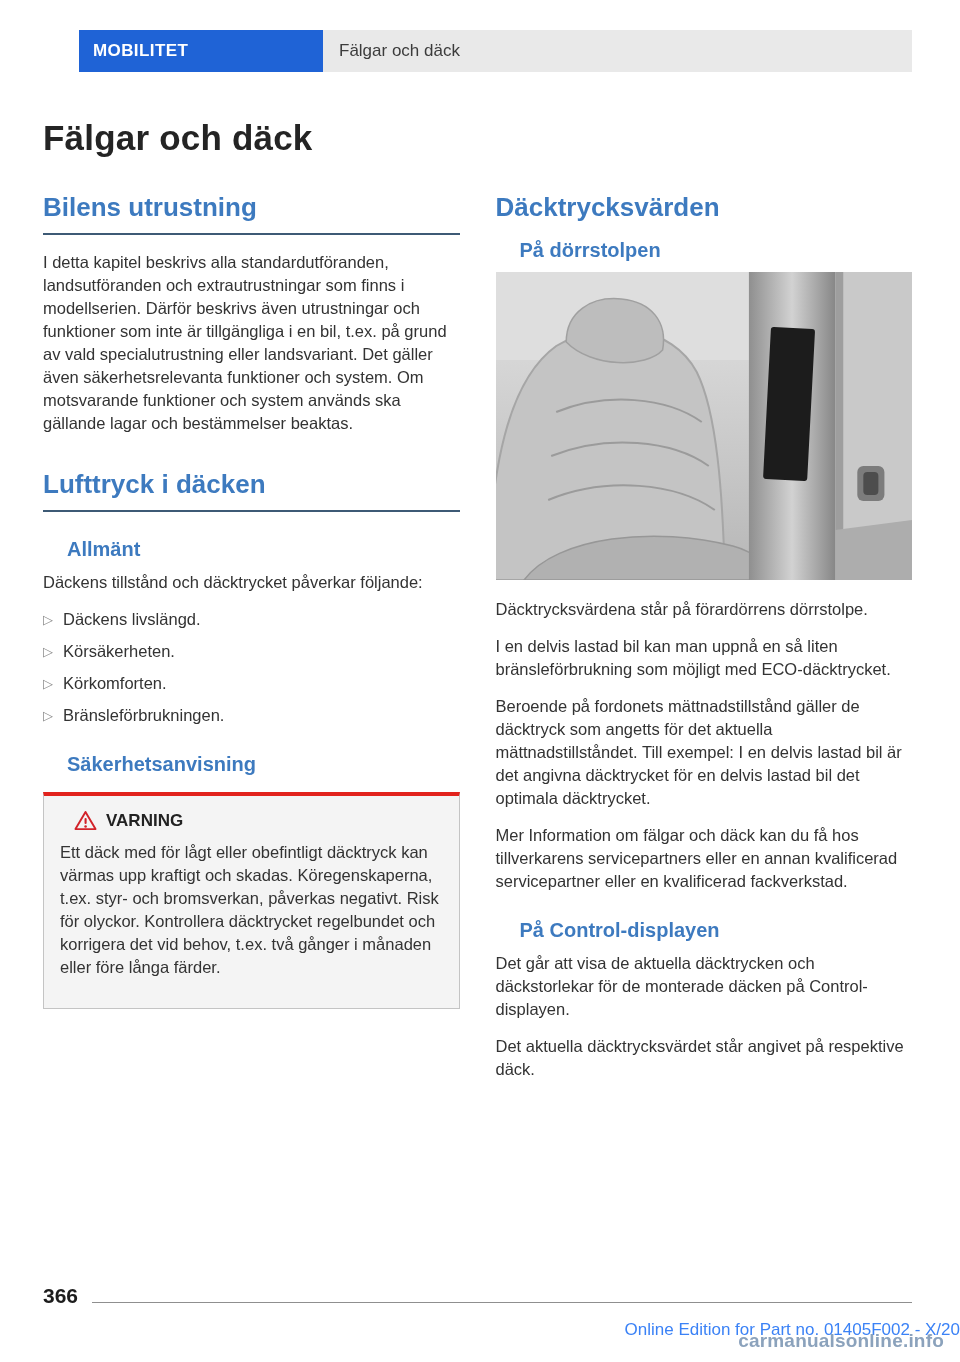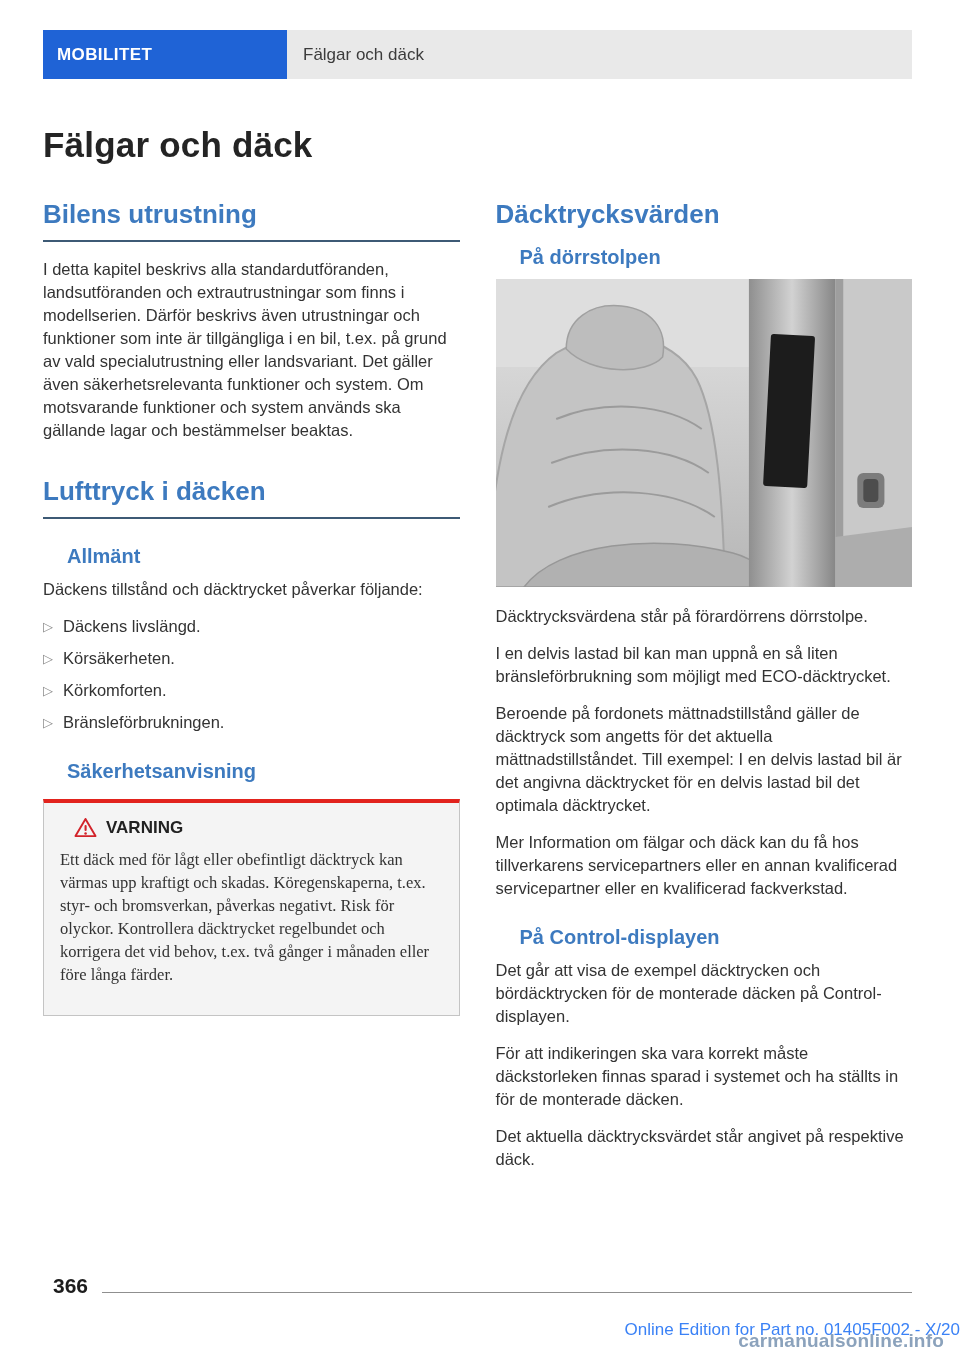--- a/index.html
+++ b/index.html
@@ -12,21 +12,21 @@
   .page {
     position:relative;
     width:960px; height:1362px;
     background:#fff;
     padding:30px 48px 0 43px;
     overflow:hidden;
     margin:0 auto;
   }
 
   
-  .topbar { display:flex; height:49px; }
+  .topbar { display:flex; height:42px;margin-left:36px; }
   .topbar .tab {
     width:244px;
     background:var(--header-bar-blue,#1f63d6);
     color:#fff; font-weight:bold; font-size:17px; letter-spacing:.4px;
     display:flex; align-items:center; padding-left:14px;
   }
   .topbar .crumb {
     flex:1;
     background:var(--header-strip-gray,#e9e9e9);
     color:#3c3c3c; font-size:17px;
@@ -69,31 +69,31 @@
     border:1px solid #c4c4c4;
     border-top:4px solid var(--warning-red,#e2231d);
     background:#f4f4f4;
     padding:14px 16px 16px;
   }
   .warning-head {
     display:flex; align-items:center; gap:9px;
     font-weight:bold; font-size:17px; color:#222;
     margin-bottom:10px; padding-left:14px;
   }
-  .warning-box p.body { margin-bottom:13px;font-family:Liberation Serif, serif; }
+  .warning-box p.body { margin-bottom:13px; }
 
   .photo {
     display:block; width:100%; height:308px;
     margin:8px 0 18px;
   }
 
   
   .footer-row {
-    position:absolute; left:43px; right:48px; bottom:66px;
-    display:flex; gap:14px;margin-left:10px;
+    position:absolute; left:43px; right:48px; bottom:56px;
+    display:flex; gap:14px;
   }
   .page-number { font-size:21px; font-weight:bold; color:#1d1d1d; line-height:1; }
   .footer-rule { flex:1; border-bottom:1px solid #8f8f8f; margin-bottom:3px; }
   .edition {
     position:absolute; bottom:22px; left:0; width:100%;
     text-align:right; font-size:17px; color:#3b82f6;
   }
   .watermark {
     position:absolute; right:16px; bottom:10px;
     font-size:19px; font-weight:bold;
@@ -208,22 +208,21 @@
 
           <path d="M338,258 L415,248 L415,308 L338,308 Z" fill="#adadad"></path>
         </svg>
 
         <p class="body">Däcktrycksvärdena står på förardörrens dörrstolpe.</p>
         <p class="body">I en delvis lastad bil kan man uppnå en så liten bränsleförbrukning som möjligt med ECO-däcktrycket.</p>
         <p class="body">Beroende på fordonets mättnadstillstånd gäller de däcktryck som angetts för det aktuella mättnadstillståndet. Till exempel: I en delvis lastad bil är det angivna däcktrycket för en delvis lastad bil det optimala däcktrycket.</p>
         <p class="body">Mer Information om fälgar och däck kan du få hos tillverkarens servicepartners eller en annan kvalificerad servicepartner eller en kvalificerad fackverkstad.</p>
 
         <h3 class="sub">På Control-displayen</h3>
-        <p class="body">Det går att visa de exempel däcktrycken och bördäcktrycken för de monterade däcken på Control-displayen.</p>
-        <p class="body">För att indikeringen ska vara korrekt måste däckstorleken finnas sparad i systemet och ha ställts in för de monterade däcken.</p>
+        <p class="body">Det går att visa de aktuella däcktrycken och däckstorlekar för de monterade däcken på Control-displayen.</p>
         <p class="body">Det aktuella däcktrycksvärdet står angivet på respektive däck.</p>
       </section>
 
     </div>
   </div>
 
   <div class="footer-row">
     <span class="page-number">366</span>
     <span class="footer-rule"></span>
   </div>

